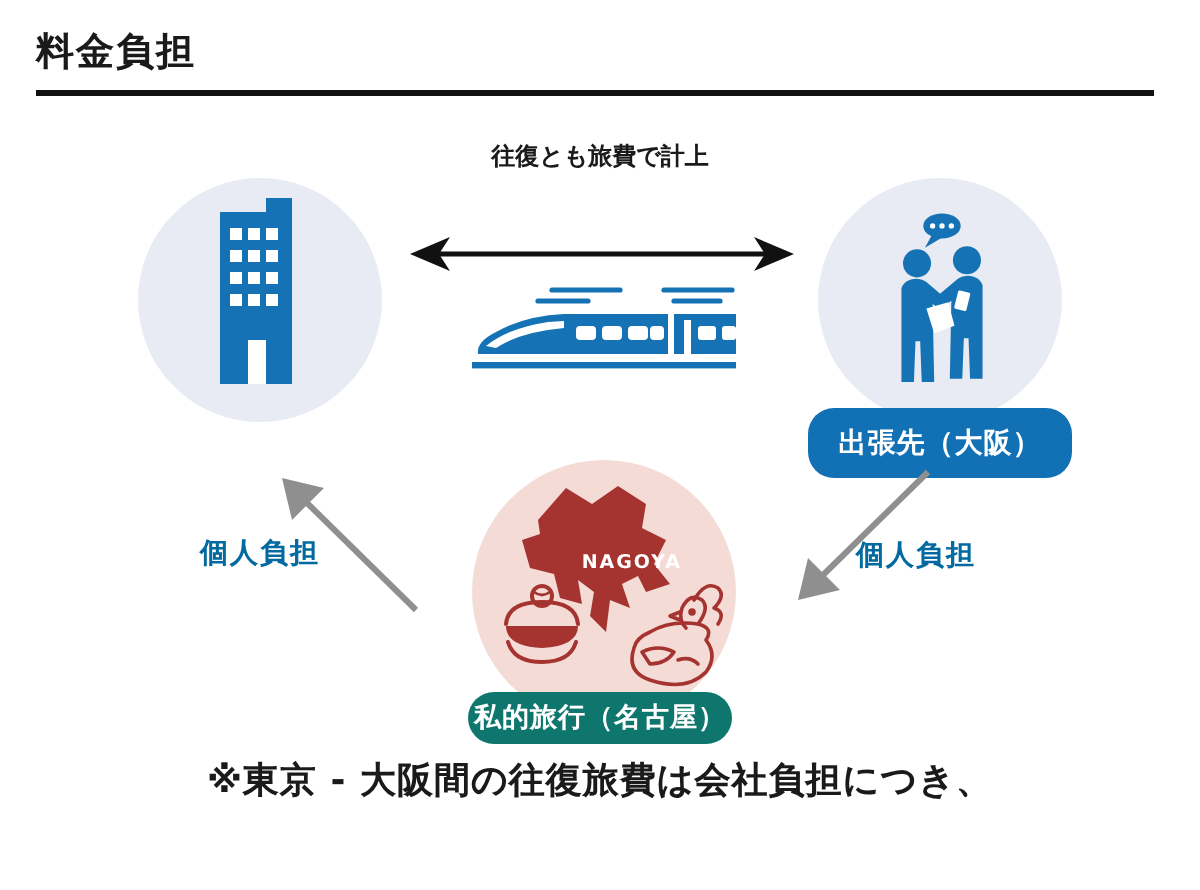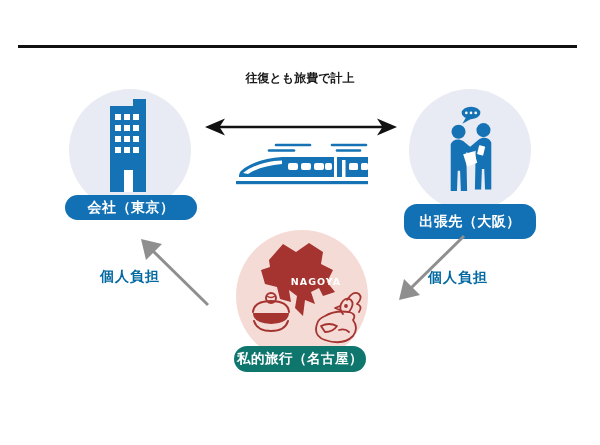--- a/index.html
+++ b/index.html
@@ -39,20 +39,21 @@
   .burden-right{left:428px;top:269px;}
   
   .note{position:absolute;left:50px;top:378px;width:500px;text-align:center;
     font-size:18px;font-weight:bold;line-height:25px;letter-spacing:0.5px;}
 </style>
 </head>
 <body>
 
 <div class="canvas">
 
+  <div class="page-title">料金負担</div>
   <div class="title-rule"></div>
 
   <div class="caption">
     <div>往復とも旅費で計上</div>
   </div>
 
   <svg class="icon-abs" style="left:203px;top:116px;" width="196" height="22" viewBox="0 0 196 22">
     <line x1="14" y1="11" x2="182" y2="11" stroke="#111" stroke-width="2.6"></line>
     <path d="M2,11 L22,2.5 L16.5,11 L22,19.5 Z" fill="#111"></path>
     <path d="M194,11 L174,2.5 L179.5,11 L174,19.5 Z" fill="#111"></path>
@@ -95,21 +96,20 @@
         <rect x="25" y="27" width="6" height="6"></rect>
       <rect x="7" y="38" width="6" height="6"></rect>
         <rect x="16" y="38" width="6" height="6"></rect>
         <rect x="25" y="38" width="6" height="6"></rect>
       <rect x="7" y="49" width="6" height="6"></rect>
         <rect x="16" y="49" width="6" height="6"></rect>
         <rect x="25" y="49" width="6" height="6"></rect>
       <rect x="16" y="72" width="9" height="22"></rect>
     </g>
   </svg>
-  <div class="pill pill-blue pill-company">会社（東京）</div>
 
   <div class="node-circle circle-blue c-right"></div>
   <svg class="icon-abs" style="left:432px;top:97px;" width="78" height="106" viewBox="0 0 100 115">
     <g fill="#1573b5">
       <ellipse cx="50" cy="10" rx="12" ry="8"></ellipse>
       <path d="M44,15 L39,24 L51,17 Z"></path>
       <circle cx="34" cy="34" r="9"></circle>
       <circle cx="66" cy="32" r="9"></circle>
       <path d="M24,50 C26,44 34,42 40,46 L53,57 L53,66 L44,60 L45,110 L37,110 L36,84 L33,84 L32,110 L24,110 Z"></path>
       <path d="M76,48 C74,42 66,40 60,44 L47,55 L47,64 L56,58 L55,108 L63,108 L64,82 L67,82 L68,108 L76,108 Z"></path>
@@ -159,15 +159,16 @@
   </svg>
   <div class="burden-label burden-left">個人負担</div>
 
   <svg class="icon-abs" style="left:392px;top:230px;" width="80" height="78" viewBox="0 0 80 78">
     <line x1="72" y1="6" x2="18" y2="59" stroke="#8f8f8f" stroke-width="3"></line>
     <polygon points="7,70 12,49 28,65" fill="#8f8f8f"></polygon>
   </svg>
   <div class="burden-label burden-right">個人負担</div>
 
   <div class="note">
+    <div>※東京 - 大阪間の往復旅費は会社負担につき、</div>
   </div>
 
 </div>
 
 </body></html>

